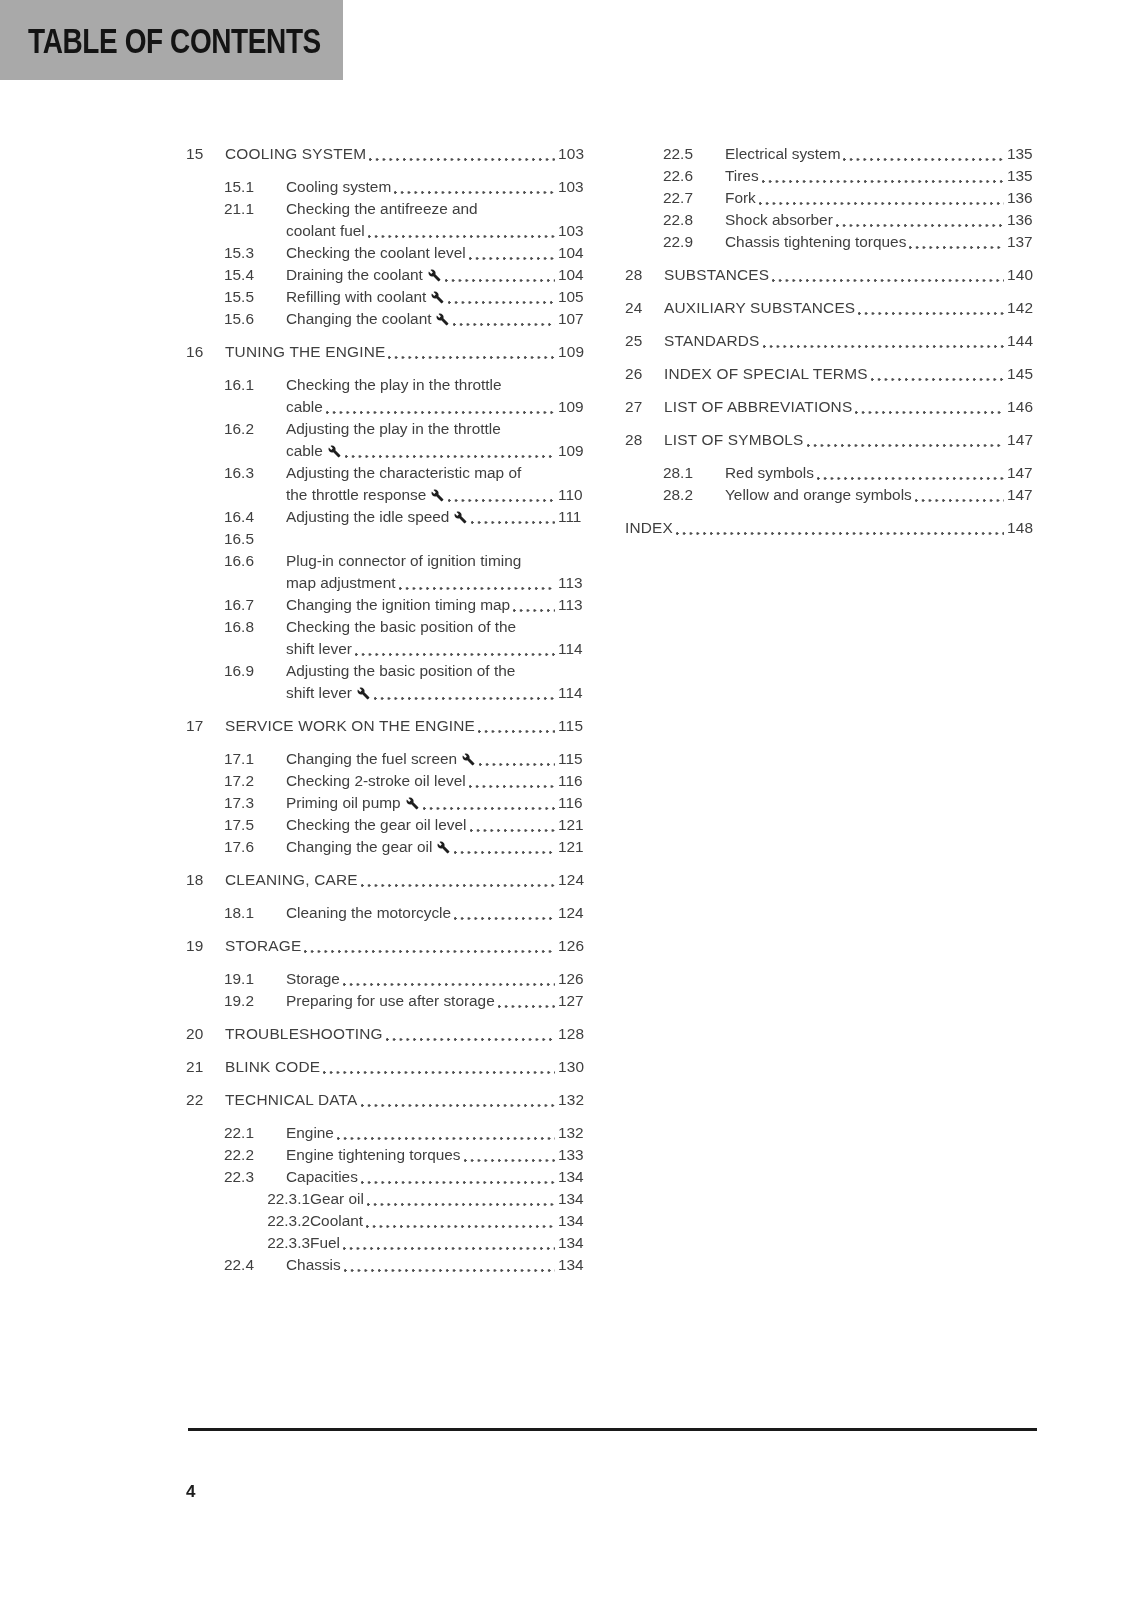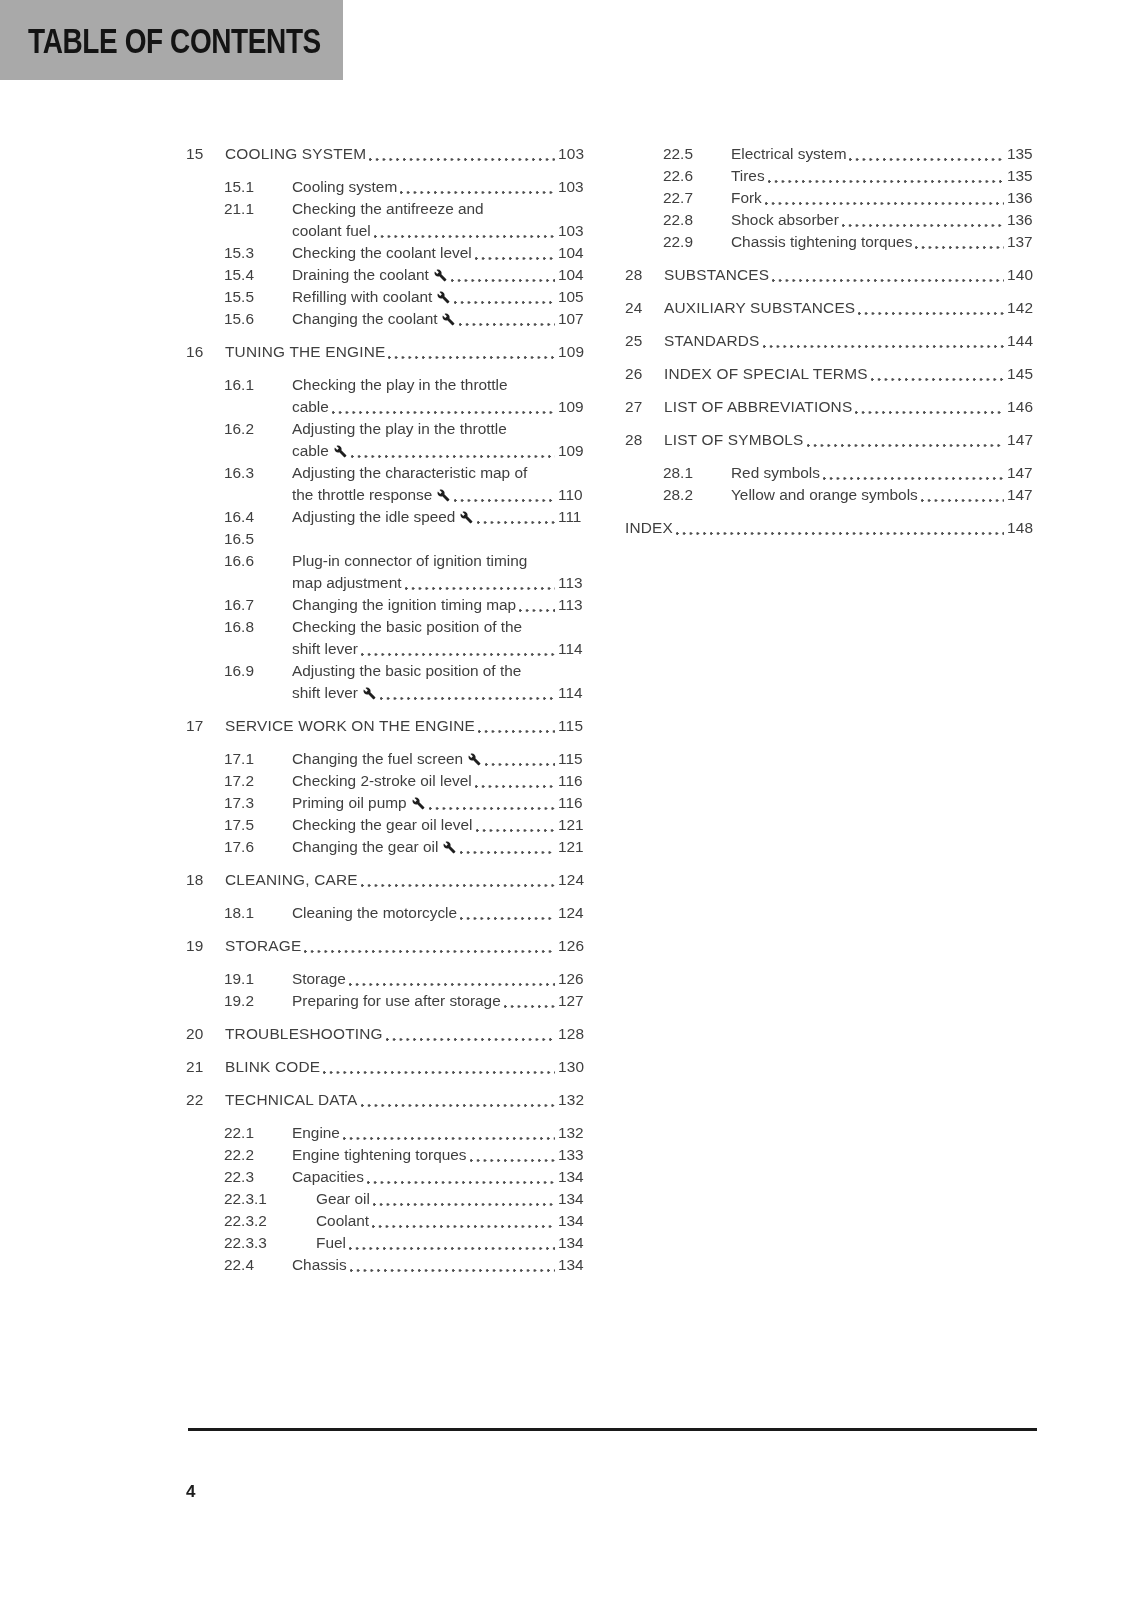--- a/index.html
+++ b/index.html
@@ -60,24 +60,23 @@
     display: flex;
     margin: 11px 0;
     letter-spacing: 0.2px;
   }
   .col > .entry:first-child { margin-top: 16px; }
   .chapter .num { width: 39px; }
 
   .sub, .sub2 {
     display: flex;
     padding-left: 38px;
-    gap: 6px;
   }
   .sub .num  { width: 62px; }
-  .sub2 .num { width: 86px; }
+  .sub2 .num { width: 86px; text-align: right; }
 
   .content { flex: 1; min-width: 0; }
   .line { display: flex; align-items: baseline; }
   .txt { white-space: nowrap; }
 
   .dots {
     flex: 1;
     align-self: flex-end;
     height: 3px;
     margin: 0 3px 4px 3px;

